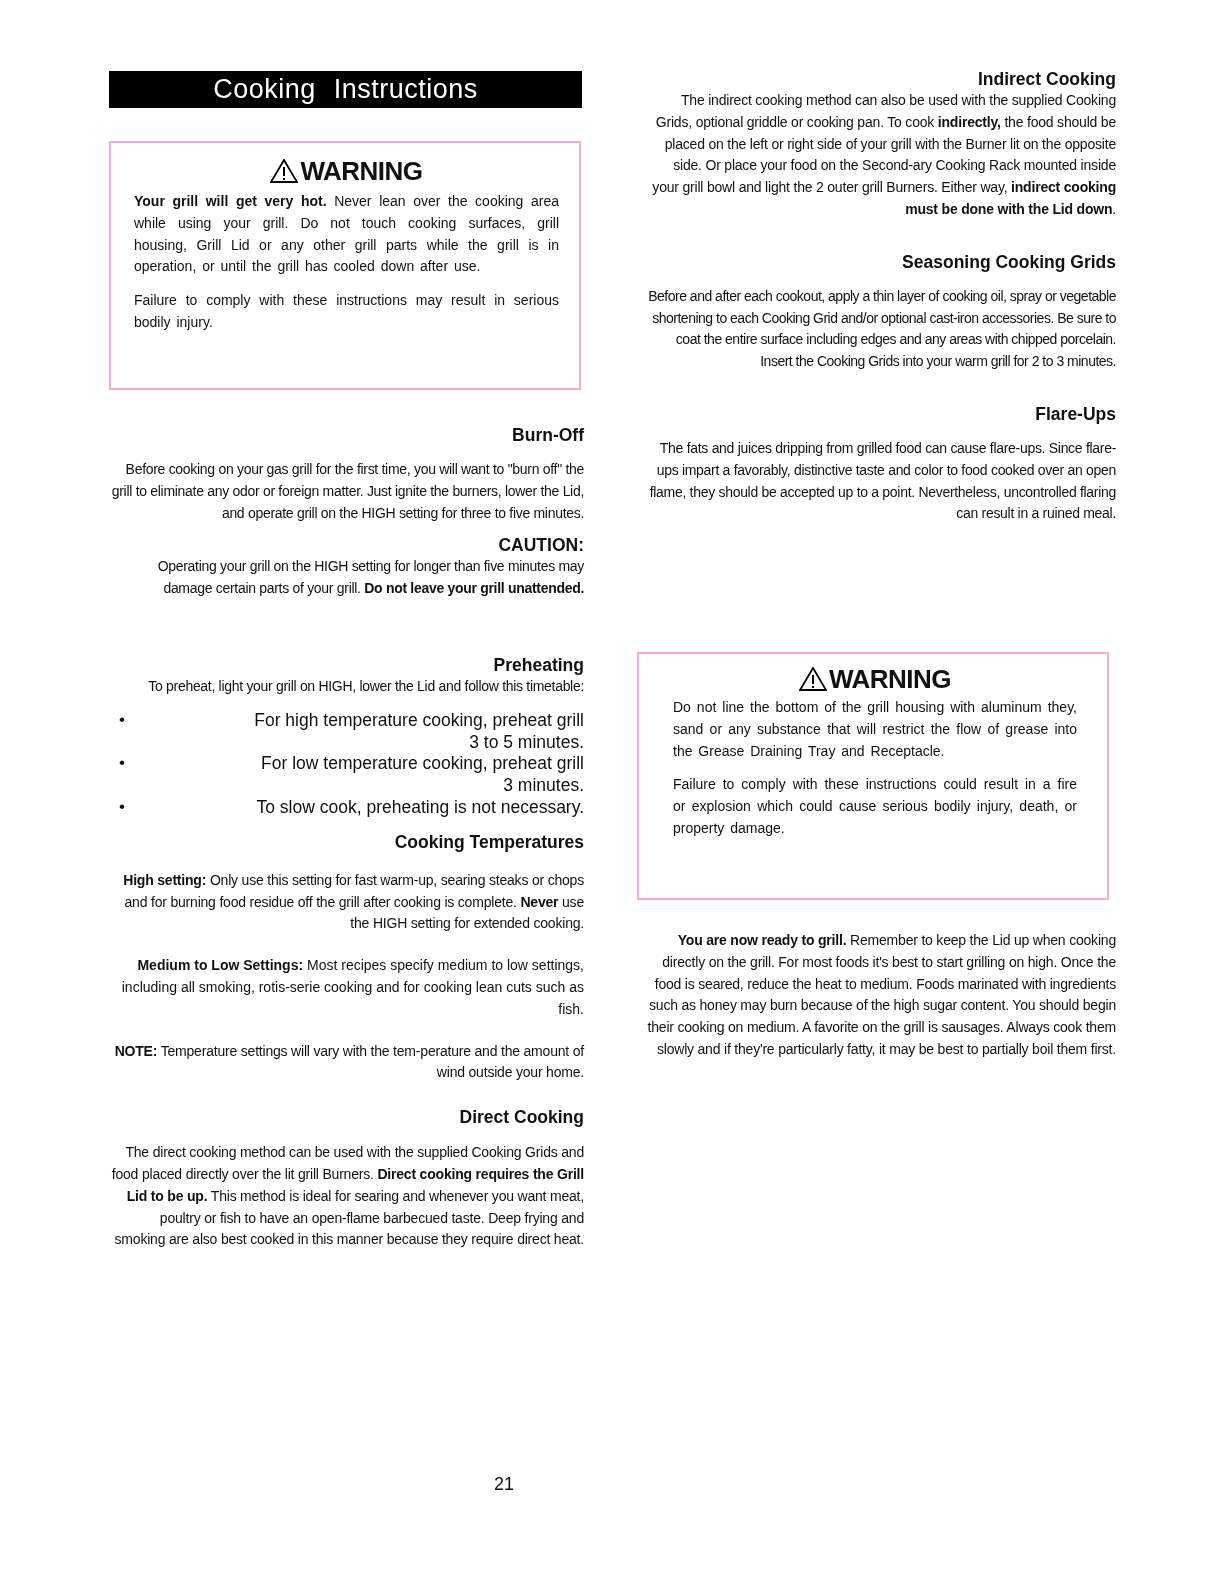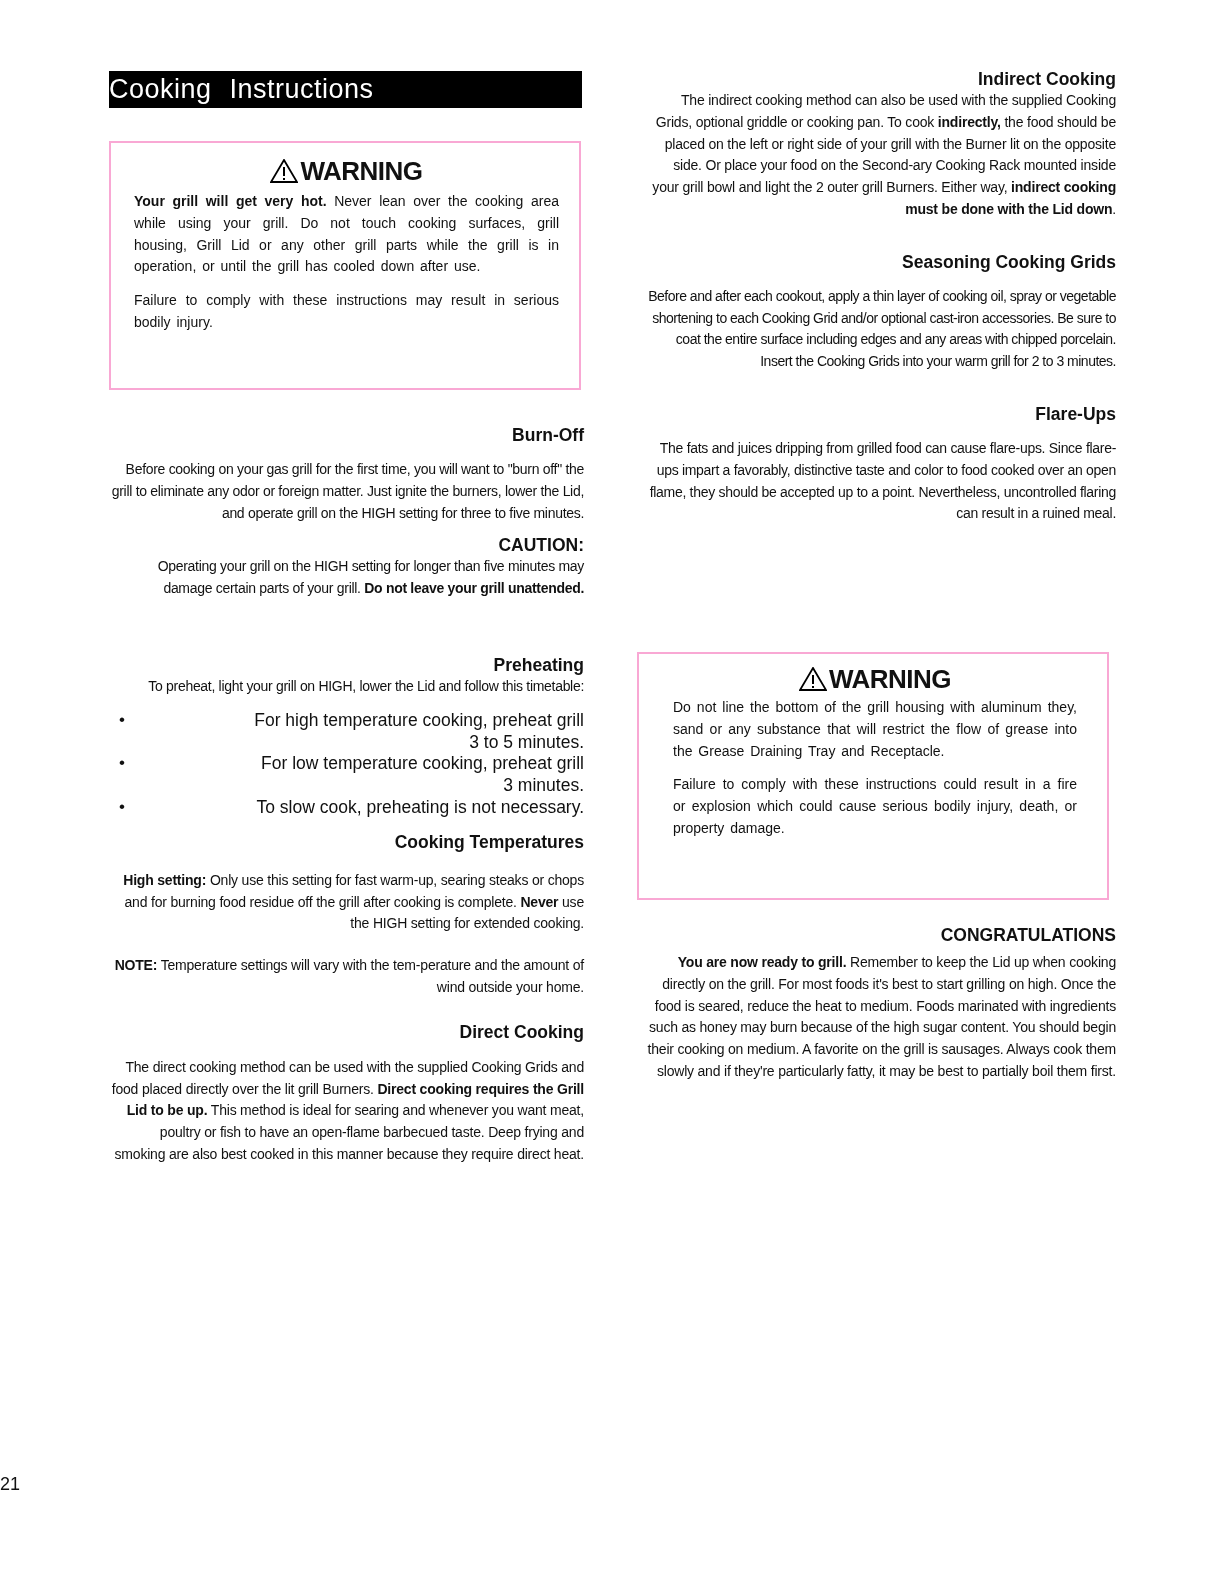--- a/index.html
+++ b/index.html
@@ -1,28 +1,28 @@
 <!DOCTYPE html>
 <html><head>
 <meta charset="utf-8">
 <style>
   html, body { margin: 0; padding: 0; background: #ffffff; }
   body { width: 1224px; height: 1584px; position: relative; color: #111; font-family: "Liberation Sans", sans-serif; overflow: hidden; }
   .col { position: absolute; text-align: right; }
   .p { font-size: 14px; line-height: 21.8px; margin: 0; }
   .h { font-weight: bold; font-size: 17.5px; line-height: 22px; margin: 0; }
-  .title-bar { position: absolute; left: 109px; top: 71px; width: 473px; height: 37px; background: #000; color: #fff; text-align: left; font-size: 27px; line-height: 37px; letter-spacing: 0.5px; word-spacing: 10px; }
+  .title-bar { position: absolute; left: 109px; top: 71px; width: 473px; height: 37px; background: #000; color: #fff; text-align: center; font-size: 27px; line-height: 37px; letter-spacing: 0.5px; word-spacing: 10px; }
   .warn-box { position: absolute; border: 2px solid #f9a8d4; box-sizing: border-box; background: #fff; }
   .warn-head { text-align: center; font-weight: bold; font-size: 26px; line-height: 32px; letter-spacing: -0.5px; }
   .warn-head svg { display: inline-block; vertical-align: -3px; margin-right: 2px; }
   .justify { text-align: justify; }
   ul.bullets { list-style: none; margin: 0; padding: 0; }
   ul.bullets li { position: relative; padding-left: 30px; font-size: 17.5px; line-height: 21.8px; }
   ul.bullets li .dot { position: absolute; left: 10px; top: -1px; font-size: 17px; }
-  .page-num { position: absolute; left: 0; width: 1008px; top: 1474px; text-align: left; font-size: 18px; }
+  .page-num { position: absolute; left: 0; width: 1008px; top: 1474px; text-align: center; font-size: 18px; }
   b { font-weight: bold; }
 </style>
 </head>
 <body>
 
 <div class="title-bar">Cooking Instructions</div>
 
 <div class="warn-box" style="left:109px; top:141px; width:472px; height:249px; padding:12px 20px 0 23px;">
   <div class="warn-head">
     <svg width="28" height="24" viewBox="0 0 28 24">
@@ -44,20 +44,21 @@
   <p class="h" style="margin-top:54px;">Preheating</p>
   <p class="p" style="letter-spacing:-0.3px;">To preheat, light your grill on HIGH, lower the Lid and follow this timetable:</p>
   <ul class="bullets" style="margin-top:12px;">
     <li><span class="dot">•</span><span>For high temperature cooking, preheat grill</span><br><span>3 to 5 minutes.</span></li>
     <li><span class="dot">•</span><span>For low temperature cooking, preheat grill</span><br><span>3 minutes.</span></li>
     <li><span class="dot">•</span><span>To slow cook, preheating is not necessary.</span></li>
   </ul>
 
   <p class="h" style="margin-top:12px;">Cooking Temperatures</p>
   <p class="p" style="margin-top:17px; letter-spacing:-0.2px;"><b>High setting:</b><span> Only use this setting for fast warm-up, searing steaks or chops and for burning food residue off the grill after cooking is complete. </span><b>Never</b><span> use the HIGH setting for extended cooking.</span></p>
+  <p class="p" style="margin-top:20px;"><b>Medium to Low Settings:</b><span>  Most recipes specify medium to low settings, including all smoking, rotis-serie cooking and  for cooking lean cuts such as fish.</span></p>
   <p class="p" style="margin-top:20px; letter-spacing:-0.2px;"><b>NOTE:</b><span> Temperature settings will vary with the tem-perature and the amount of wind outside your home.</span></p>
 
   <p class="h" style="margin-top:22px;">Direct Cooking</p>
   <p class="p" style="margin-top:14px; letter-spacing:-0.2px;"><span>The direct cooking method can be used with the supplied Cooking Grids and food placed directly over the lit grill Burners. </span><b>Direct cooking requires the Grill Lid to be up.</b><span> This method is ideal for searing and whenever you want meat, poultry or fish to have an open-flame barbecued taste. Deep frying and smoking are also best cooked in this manner because they require direct heat.</span></p>
 </div>
 
 <div class="col" style="left:646px; top:68px; width:470px;">
   <p class="h">Indirect Cooking</p>
   <p class="p" style="letter-spacing:-0.2px;"><span>The indirect cooking method can also be used with the supplied Cooking Grids, optional griddle or cooking pan. To cook </span><b>indirectly,</b><span> the food should be placed on the left or right side of your grill with the Burner lit on the opposite side. Or place your food on the Second-ary Cooking Rack mounted inside your grill bowl and light the 2 outer grill Burners. Either way, </span><b>indirect cooking must be done with the Lid down</b><span>.</span></p>
 
@@ -74,17 +75,16 @@
         <polygon points="14,1 27,23 1,23" fill="none" stroke="#000" stroke-width="1.8"></polygon>
         <rect x="13" y="8" width="2" height="9" fill="#000"></rect>
         <rect x="13" y="19" width="2" height="2" fill="#000"></rect>
       </svg><span>WARNING</span>
   </div>
   <p class="p justify" style="margin-top:2px; word-spacing:2px;">Do not line the bottom of the grill housing with aluminum they, sand or any substance that will restrict the flow of grease into the Grease Draining Tray and Receptacle.</p>
   <p class="p justify" style="margin-top:12px; word-spacing:2px;">Failure to comply with these instructions could result in a fire or explosion which could cause serious bodily injury, death, or property damage.</p>
 </div>
 
 <div class="col" style="left:646px; top:924px; width:470px;">
-  <p class="h">CONGRATULATIONS</p>
   <p class="p" style="margin-top:6px; letter-spacing:-0.2px;"><b>You are now ready to grill.</b><span> Remember to keep the Lid up when cooking directly on the grill. For most foods it's best to start grilling on high. Once the food is seared, reduce the heat to medium. Foods marinated with ingredients such as honey may burn because of the high sugar content. You should begin their cooking on medium. A favorite on the grill is sausages. Always cook them slowly and if they're particularly fatty, it may be best to partially boil them first.</span></p>
 </div>
 
 <div class="page-num">21</div>
 
 </body></html>

